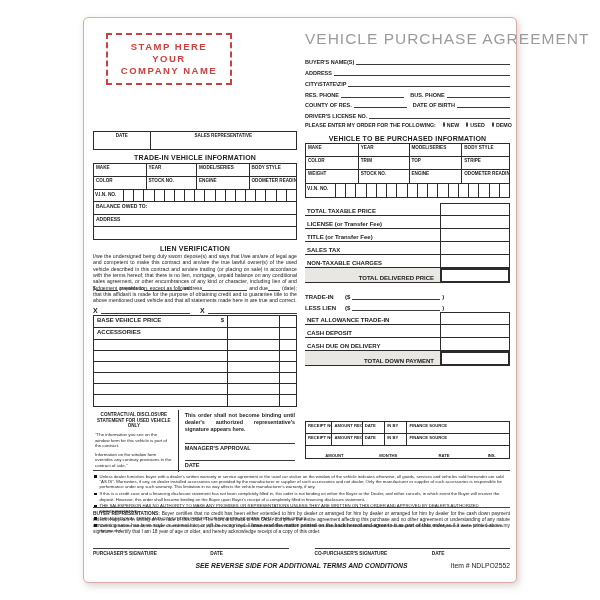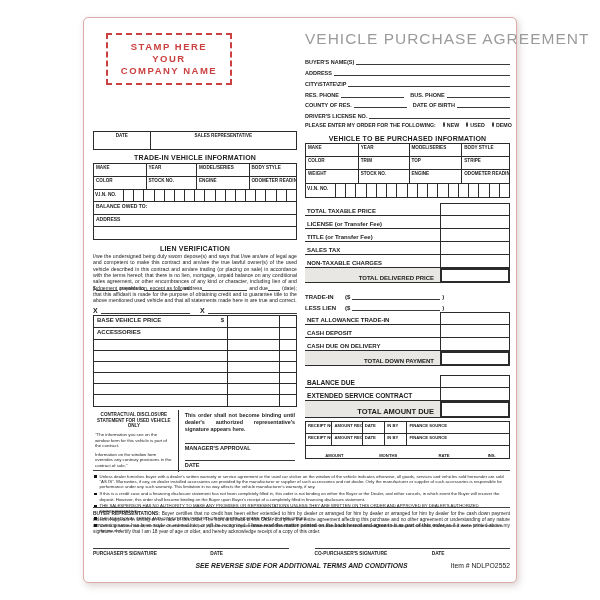--- a/index.html
+++ b/index.html
@@ -378,34 +378,20 @@
     <div class="prow">
         <div class="plabel">CASH DUE ON DELIVERY</div>
         <div class="pbox"></div>
       </div>
     <div class="prow" style="height:15px;">
         <div class="plabel shade">TOTAL DOWN PAYMENT</div>
         <div class="pbox thick"></div>
       </div>
   </div>
 
-  <div class="abs rcol" style="top:357px;">
-    <div class="prow first">
-        <div class="plabel" style="font-size:6.6px;">BALANCE DUE</div>
-        <div class="pbox"></div>
-      </div>
-    <div class="prow">
-        <div class="plabel" style="font-size:6.6px;">EXTENDED SERVICE CONTRACT</div>
-        <div class="pbox"></div>
-      </div>
-    <div class="prow big">
-        <div class="plabel shade">TOTAL AMOUNT DUE</div>
-        <div class="pbox thick"></div>
-      </div>
-  </div>
 
   <div class="abs rcol tbl" style="top:403px;">
     <div class="rcpt-row">
       <div class="rcpt-cell" style="width:13%;">RECEIPT NO.</div>
       <div class="rcpt-cell" style="width:15%;">AMOUNT REC'D</div>
       <div class="rcpt-cell" style="width:11%;">DATE</div>
       <div class="rcpt-cell" style="width:11%;">IN BY</div>
       <div class="rcpt-cell" style="width:50%;border-right:none;">FINANCE SOURCE</div>
     </div>
     <div class="rcpt-row">

